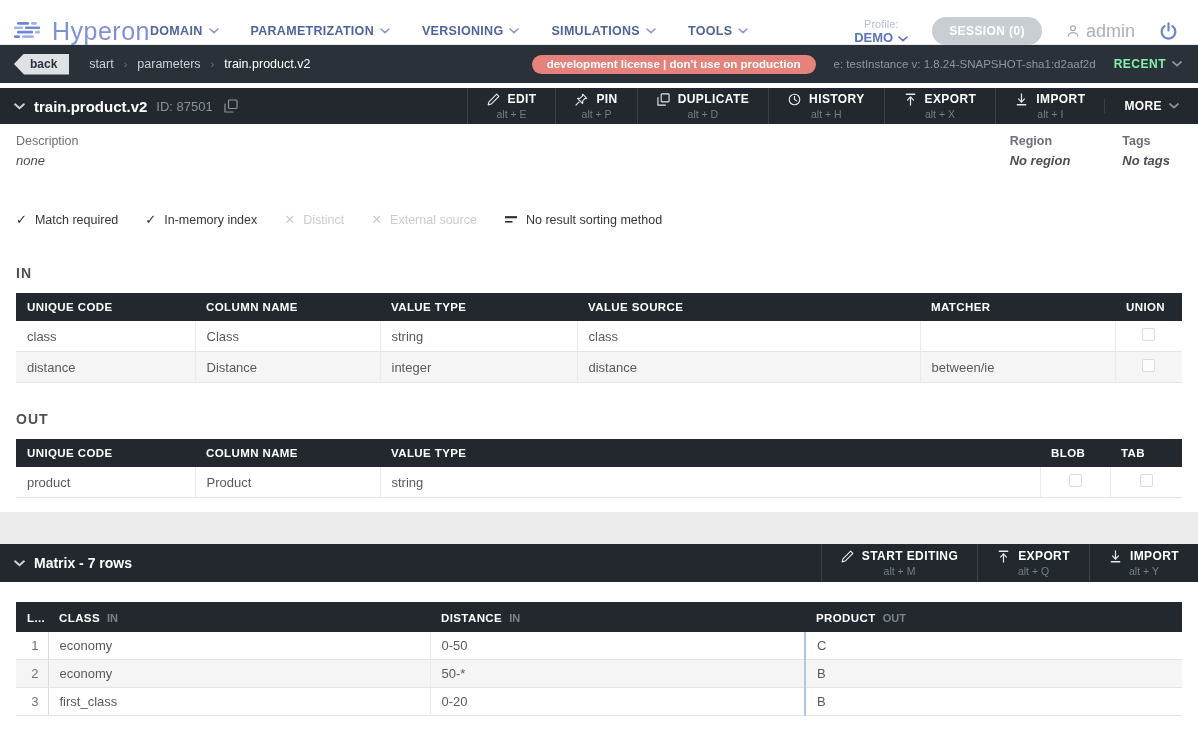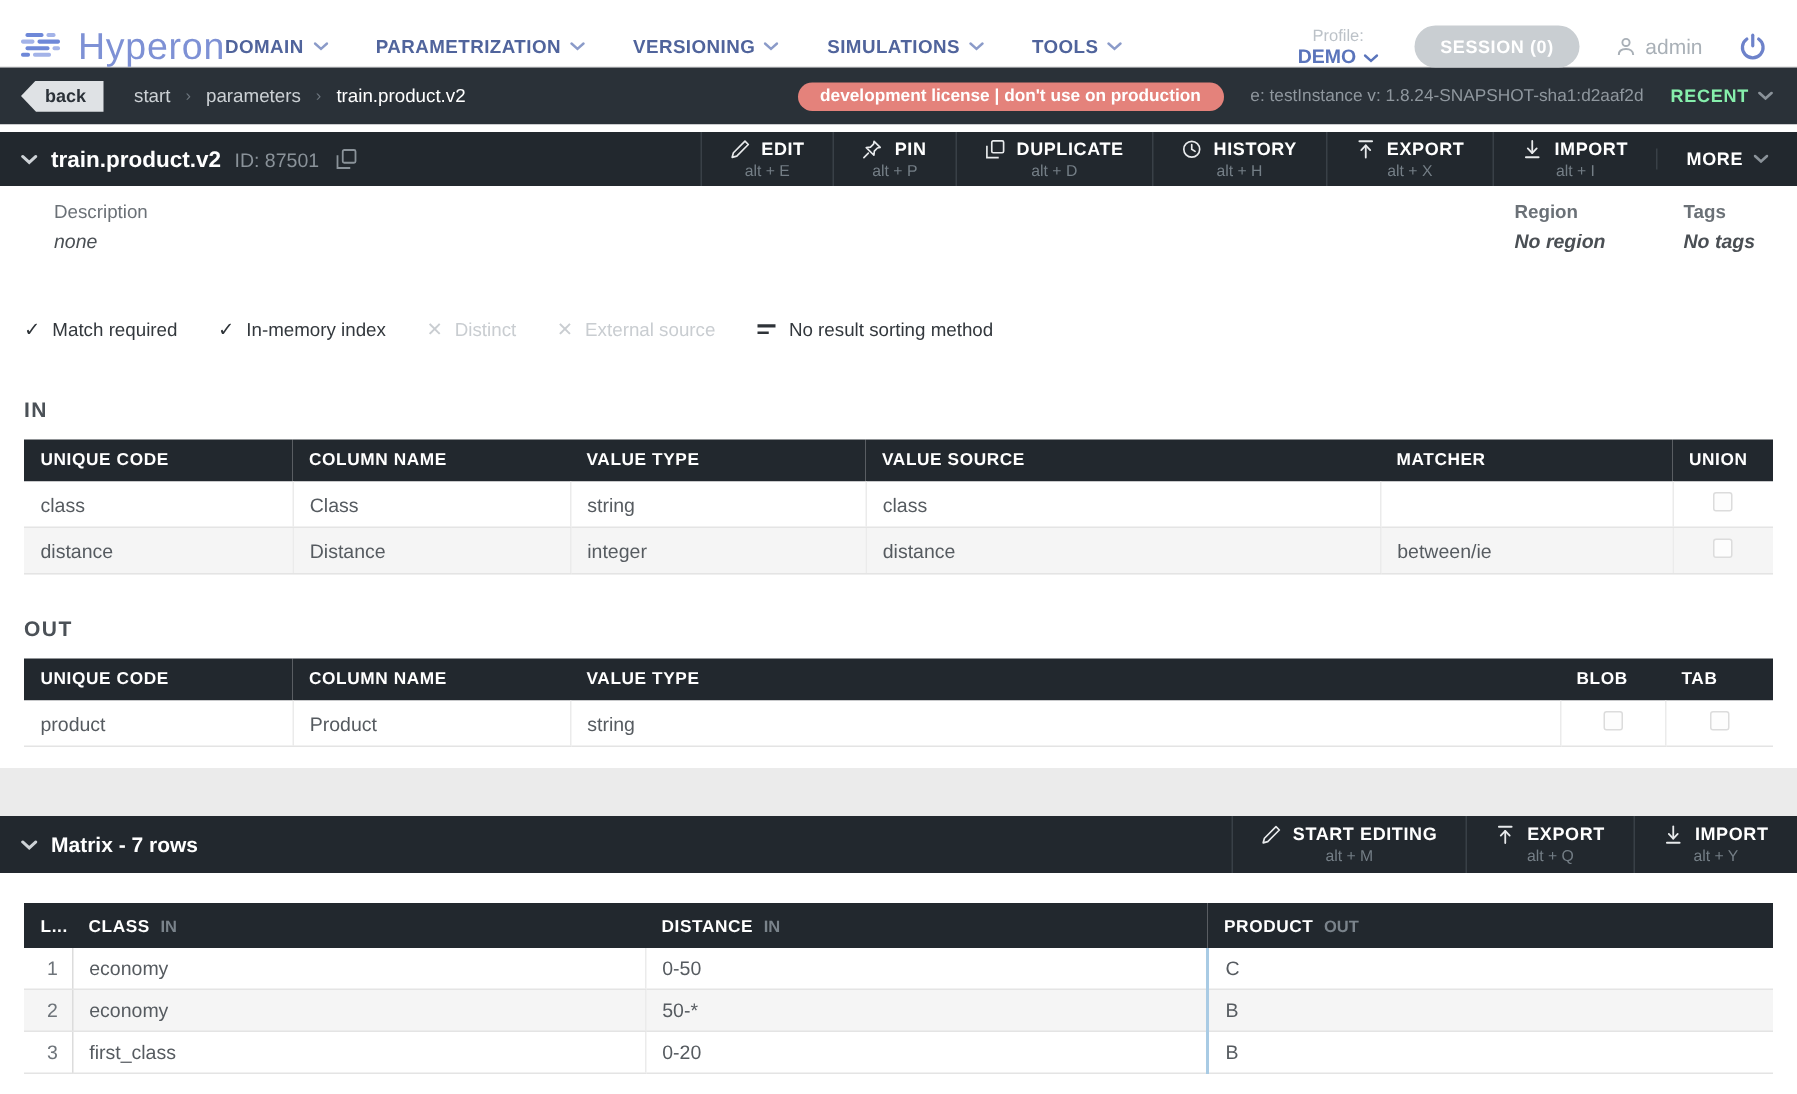--- a/index.html
+++ b/index.html
@@ -15,21 +15,21 @@
   .nav-menus { display:flex; gap:32px; }
   .nav-menu { display:flex; align-items:center; gap:6px; font-size:12.5px; font-weight:bold;
               color:#50649c; letter-spacing:.3px; text-decoration:none; cursor:pointer; }
   .nav-menu .chev { color:#8b9bc9; display:flex; }
   .nav-right { display:flex; align-items:center; gap:24px; }
   .profile { text-align:center; cursor:pointer; }
   .profile-label { display:block; font-size:11px; color:#bcc2c8; }
   .profile-value { display:flex; align-items:center; gap:5px; font-size:13px; font-weight:bold; color:#5a74bb; }
   .session-pill { background:#c9ced2; color:#fff; font-size:12px; font-weight:bold; letter-spacing:.4px;
                   border:none; padding:7px 17px; border-radius:15px; cursor:pointer; }
-  .user { display:flex; align-items:center; gap:6px; color:#a9b0b7; font-size:14px; cursor:pointer; }
+  .user { display:flex; align-items:center; gap:6px; color:#a9b0b7; font-size:18px; cursor:pointer; }
   .power-btn { background:none; border:none; color:#6d82ca; cursor:pointer; display:flex; }
 
   
   .breadcrumb-bar { height:38px; background:#2a3138; display:flex; align-items:center;
                     padding:0 16px 0 14px; gap:20px; }
   .back-btn { background:#dfe2e5; color:#2b3138; font-size:12px; font-weight:bold; border:none;
               padding:3px 12px 4px 16px; cursor:pointer;
               clip-path:polygon(10px 0,100% 0,100% 100%,10px 100%,0 50%); }
   .crumbs { display:flex; align-items:center; gap:10px; font-size:12.5px; }
   .crumb { color:#ccd1d5; text-decoration:none; cursor:pointer; }
@@ -59,21 +59,21 @@
              padding:0 19px; gap:2px; min-width:72px; font-family:inherit; }
   .btn-top { display:flex; align-items:center; gap:8px; font-size:12px; font-weight:bold;
              letter-spacing:.4px; color:#fff; white-space:nowrap; }
   .btn-top .ic { display:flex; color:#e8eaec; }
   .btn-shortcut { font-size:10.5px; color:#747e86; }
   .more-btn { flex-direction:row; gap:7px; font-size:12px; font-weight:bold; letter-spacing:.4px; }
   .more-btn .chev { color:#8a9299; display:flex; }
 
   
   .content { padding:0 16px; }
-  .desc-row { display:flex; margin-top:10px;margin-left:20px; }
+  .desc-row { display:flex; margin-top:10px; }
   .field-label { font-size:12.5px; color:#6b7177; }
   .field-value { margin-top:5px; font-size:13px; color:#4a4f54; font-style:italic; }
   .meta { margin-left:auto; display:flex; gap:52px; padding-right:12px;font-weight:bold; }
 
   .flags-row { display:flex; align-items:center; gap:27px; margin-top:44px; }
   .flag { display:flex; align-items:center; gap:8px; font-size:12.5px; color:#33383d; }
   .flag .flag-ic { font-size:13px; color:#2e3338; display:flex; }
   .flag.disabled, .flag.disabled .flag-ic { color:#c9cdd1; }
 
   .section-title { margin-top:38px; font-size:14px; font-weight:bold; color:#4b5157; letter-spacing:1px; }

